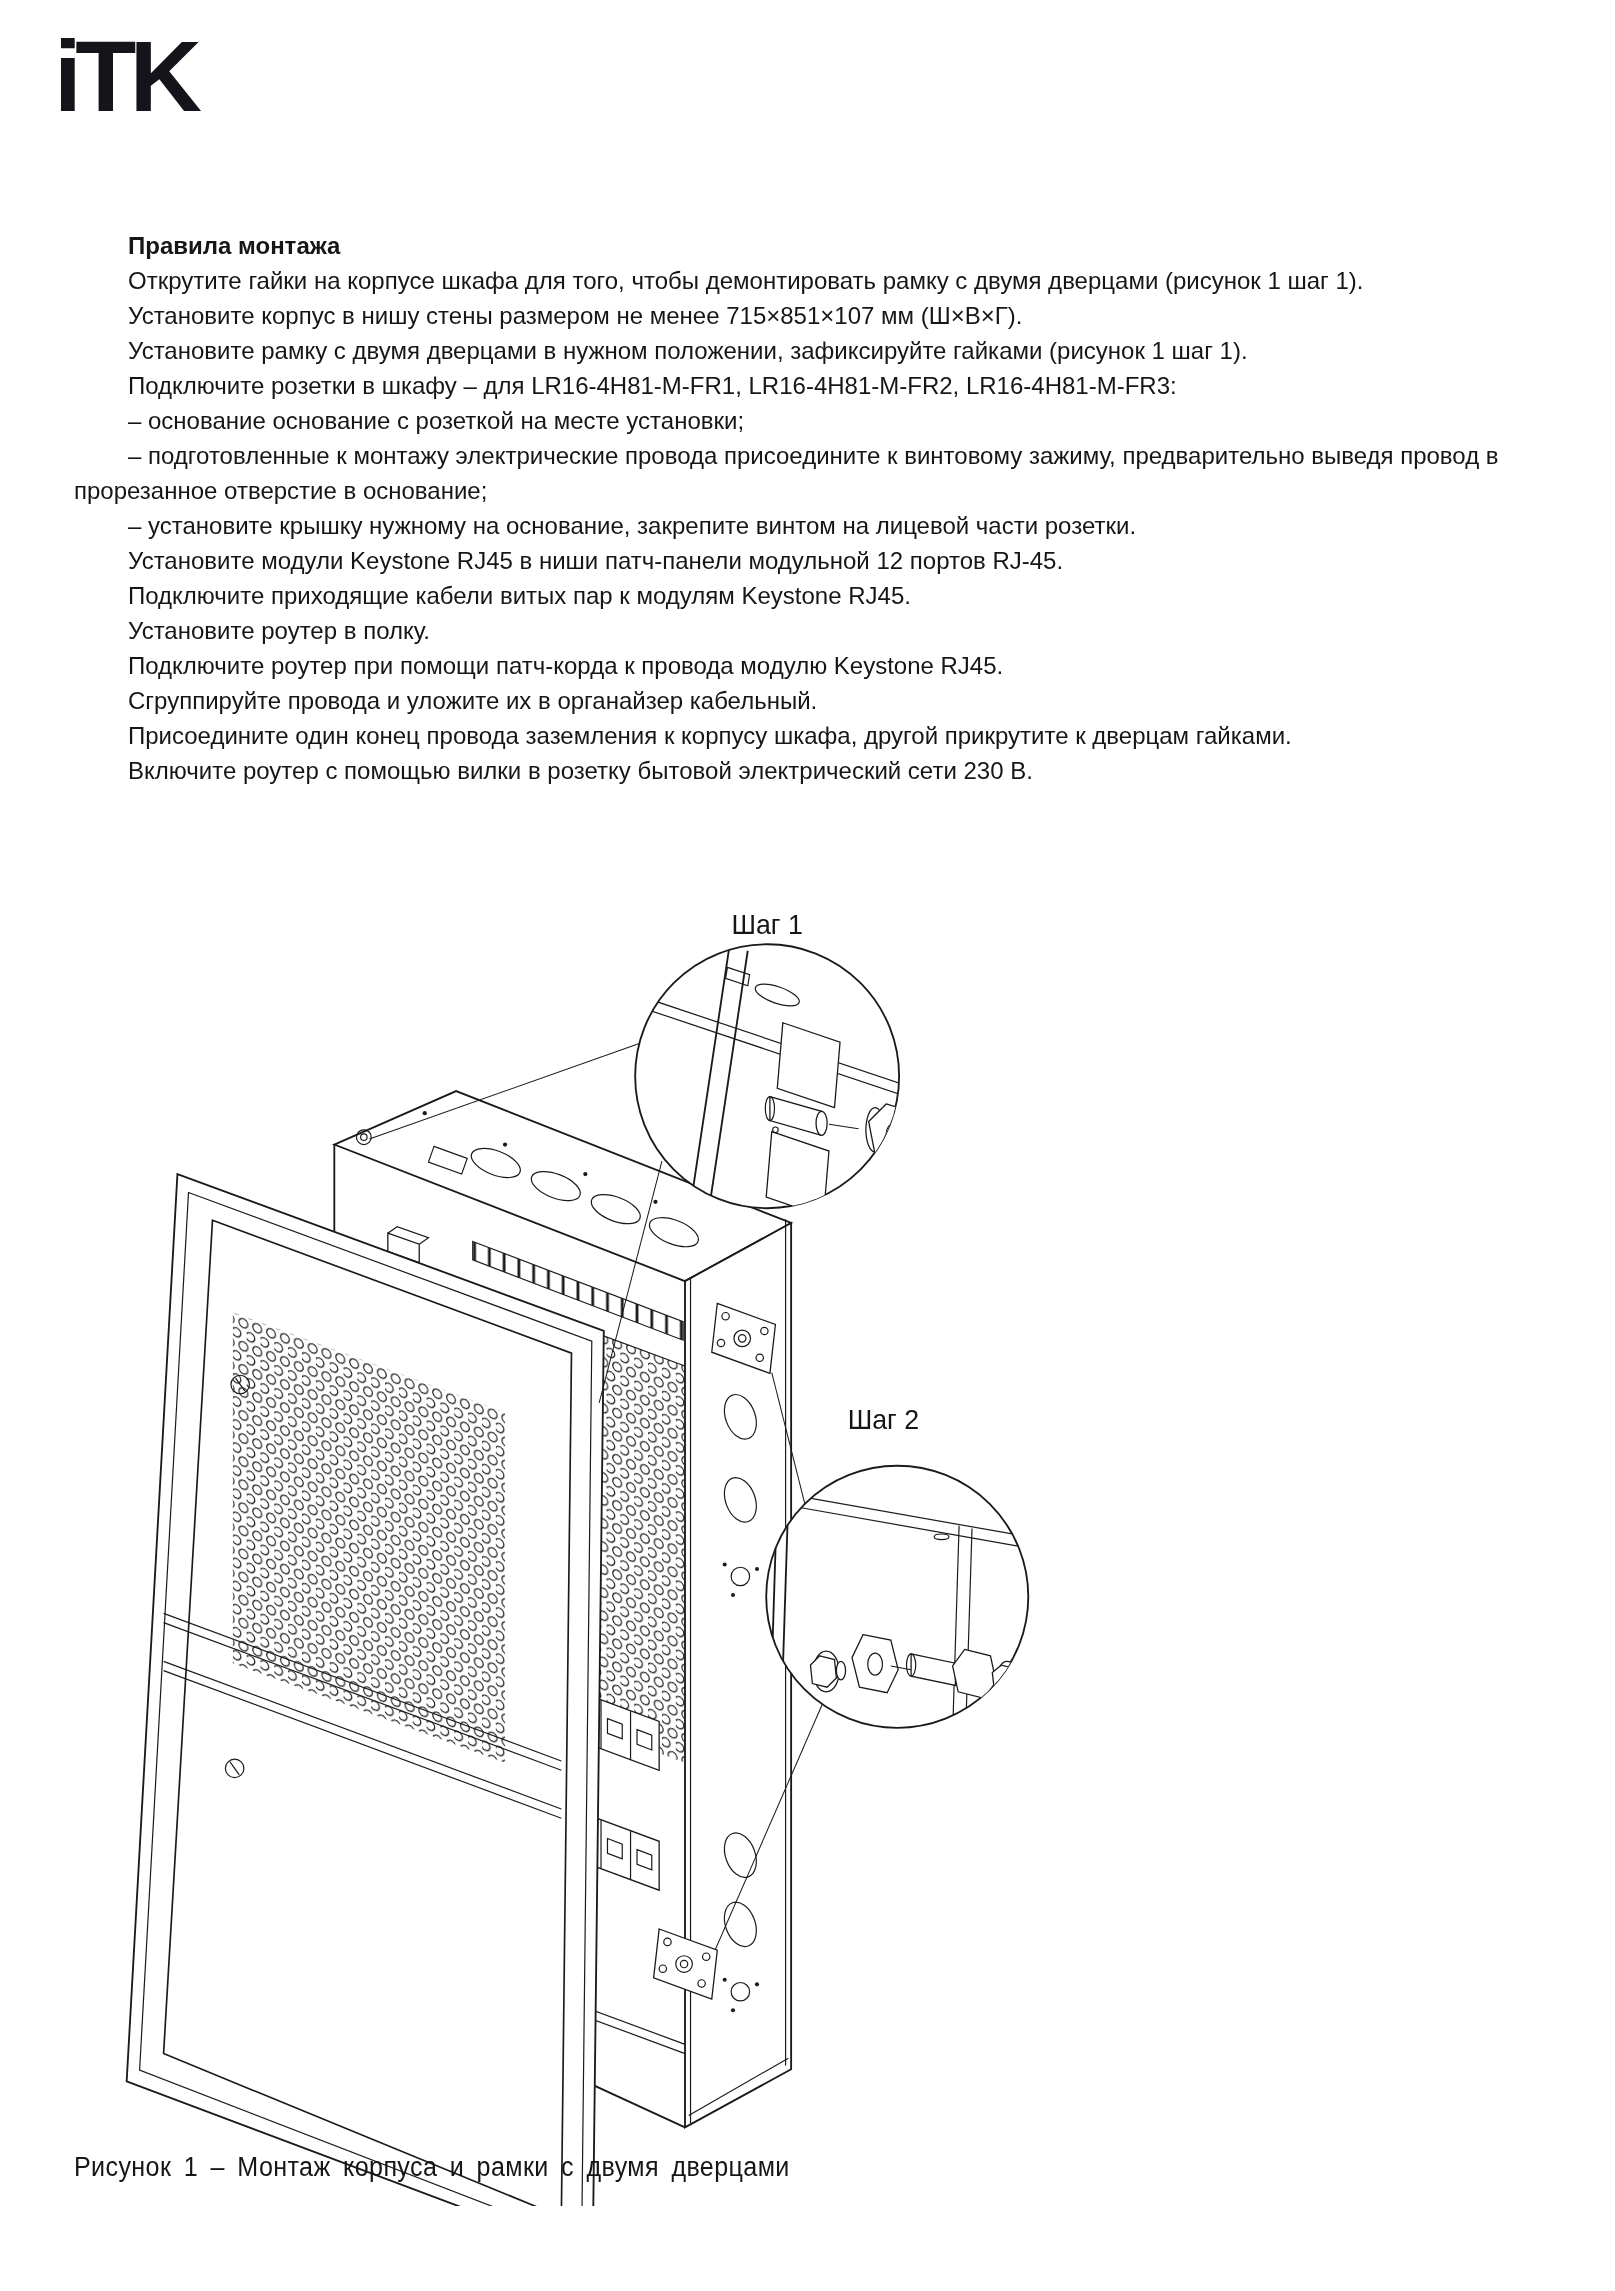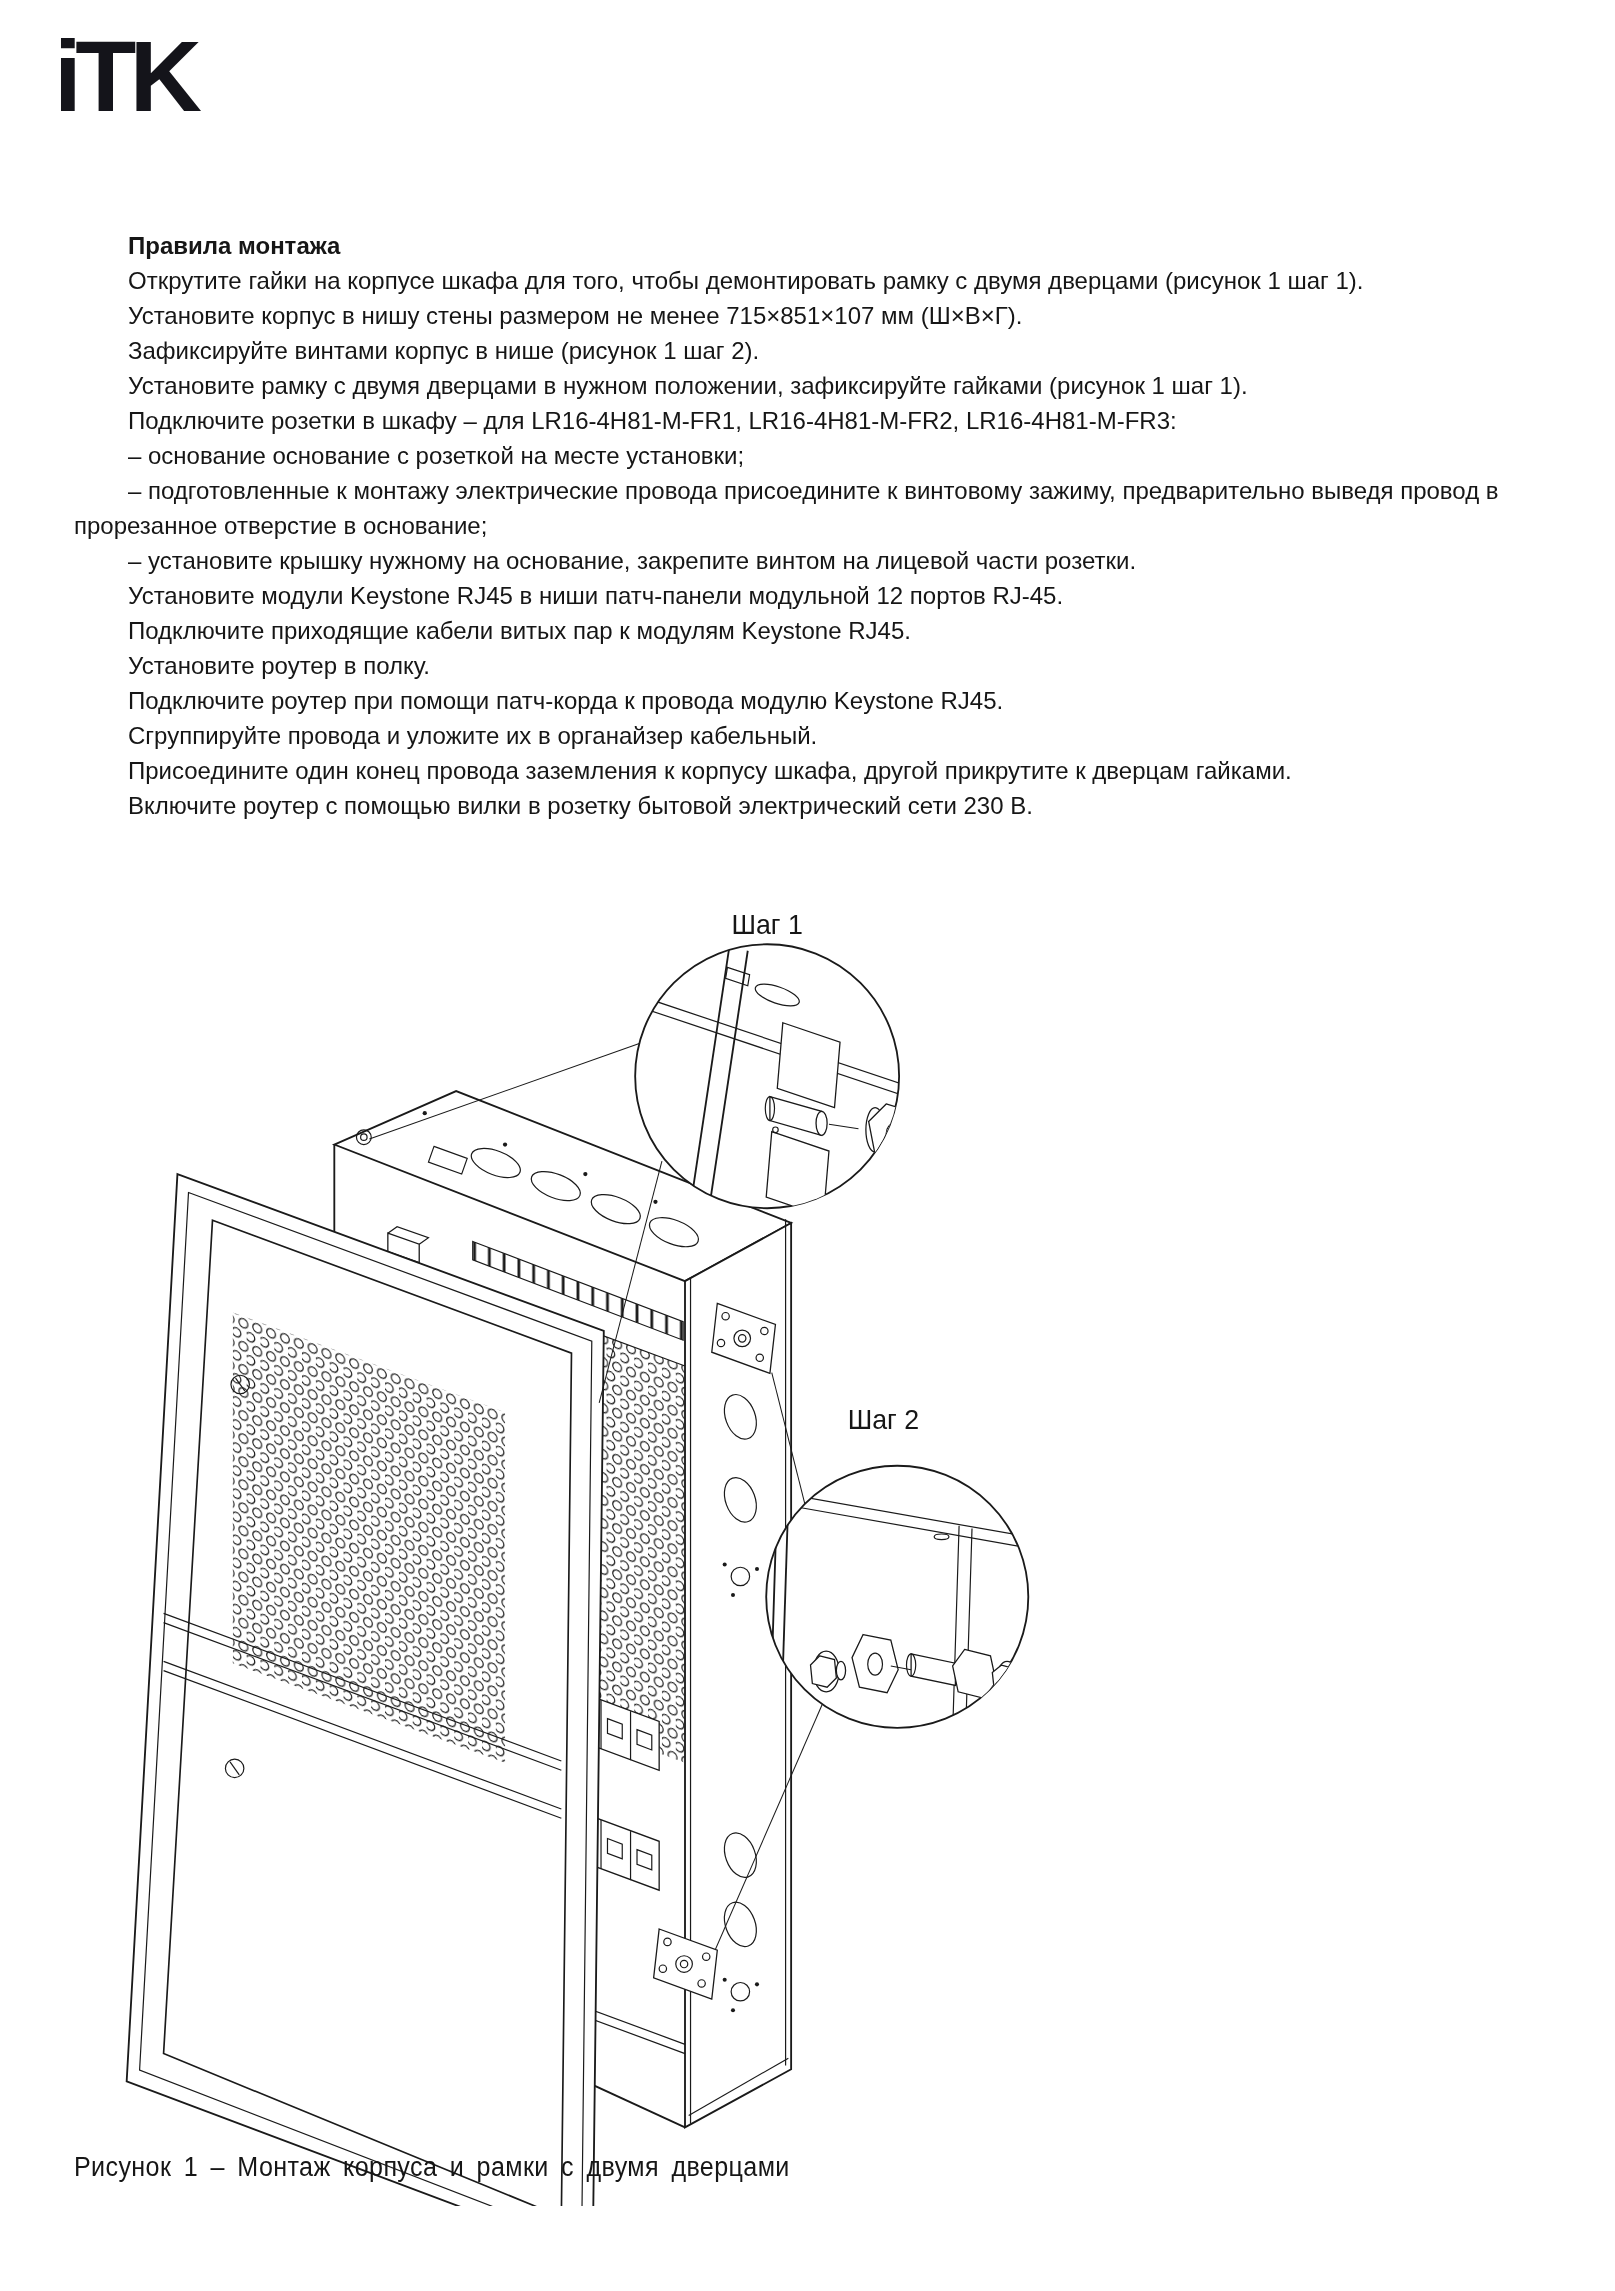--- a/index.html
+++ b/index.html
@@ -25,21 +25,20 @@
 <body>
 
 <div class="page">
 
   <div class="logo">iTK</div>
 
   <div class="textblock">
     <p class="heading">Правила монтажа</p>
     <p>Открутите гайки на корпусе шкафа для того, чтобы демонтировать рамку с двумя дверцами (рисунок 1 шаг 1).</p>
     <p>Установите корпус в нишу стены размером не менее 715×851×107 мм (Ш×В×Г).</p>
-    <p>Зафиксируйте винтами корпус в нише (рисунок 1 шаг 2).</p>
     <p>Установите рамку с двумя дверцами в нужном положении, зафиксируйте гайками (рисунок 1 шаг 1).</p>
     <p>Подключите розетки в шкафу – для LR16-4H81-M-FR1, LR16-4H81-M-FR2, LR16-4H81-M-FR3:</p>
     <p>– основание основание с розеткой на месте установки;</p>
     <p>– подготовленные к монтажу электрические провода присоедините к винтовому зажиму, предварительно выведя провод в прорезанное отверстие в основание;</p>
     <p>– установите крышку нужному на основание, закрепите винтом на лицевой части розетки.</p>
     <p>Установите модули Keystone RJ45 в ниши патч-панели модульной 12 портов RJ-45.</p>
     <p>Подключите приходящие кабели витых пар к модулям Keystone RJ45.</p>
     <p>Установите роутер в полку.</p>
     <p>Подключите роутер при помощи патч-корда к провода модулю Keystone RJ45.</p>
     <p>Сгруппируйте провода и уложите их в органайзер кабельный.</p>

